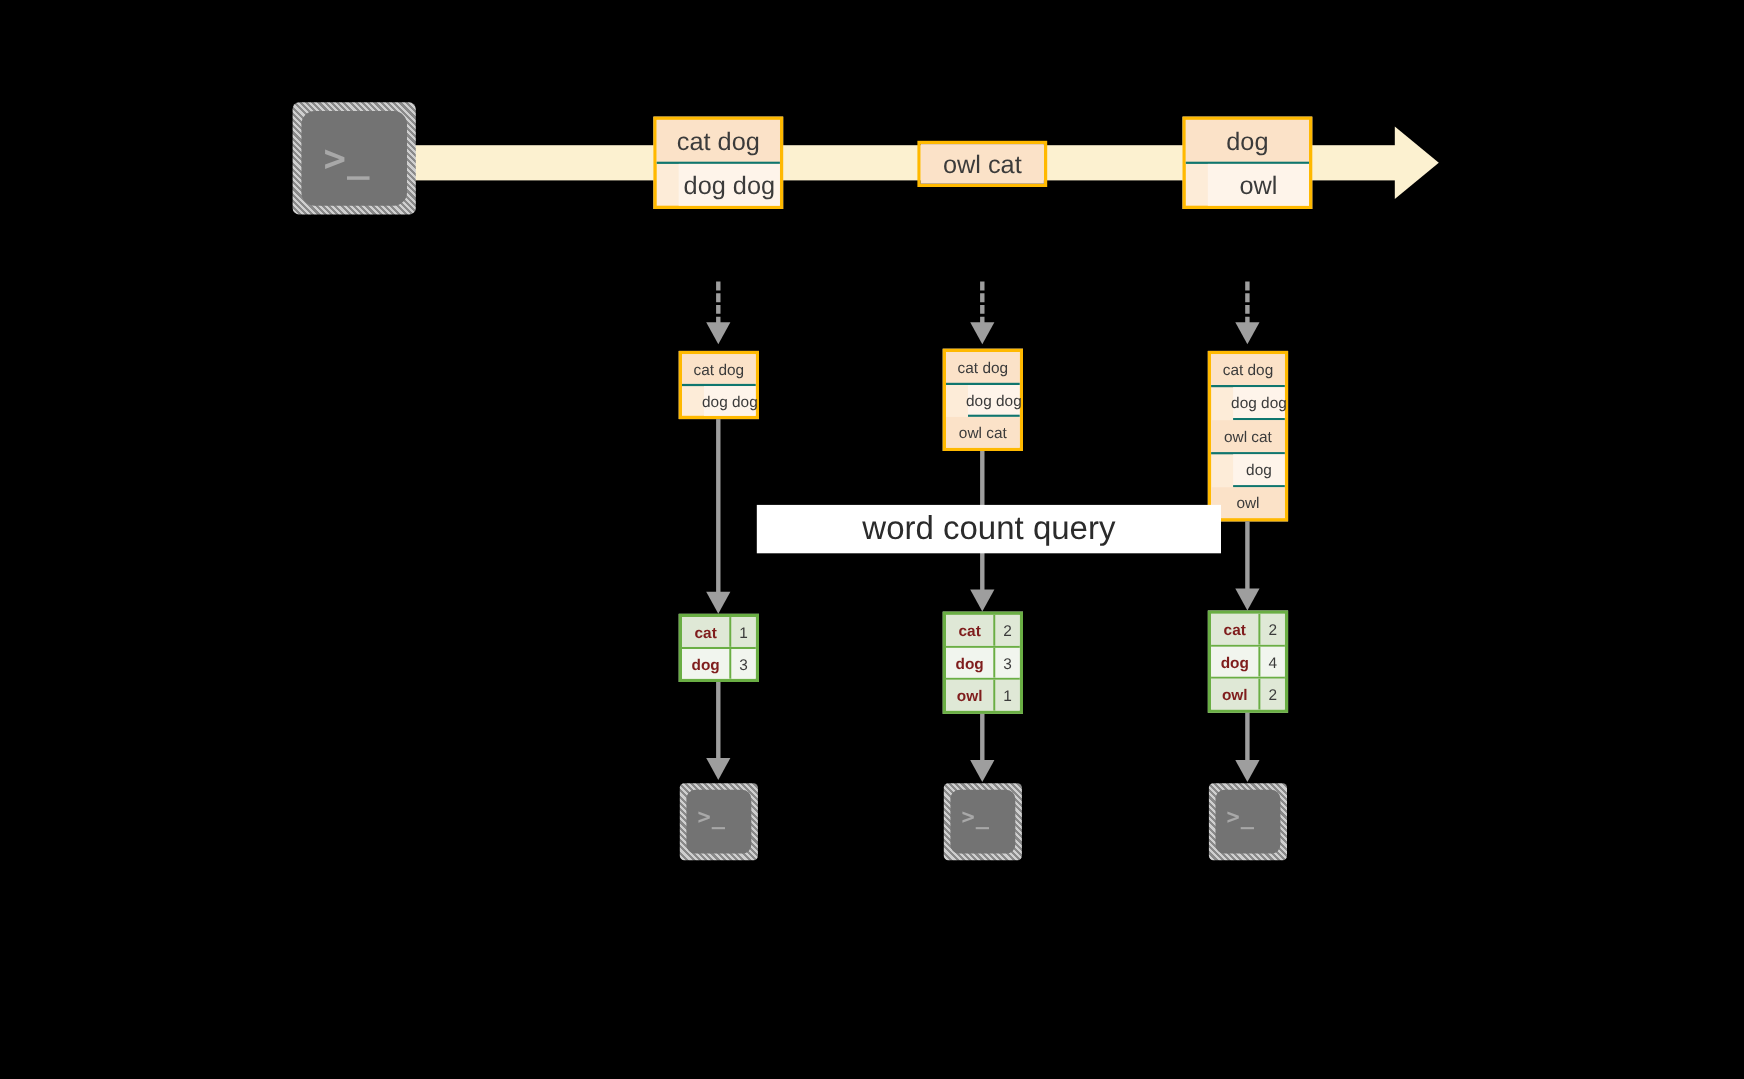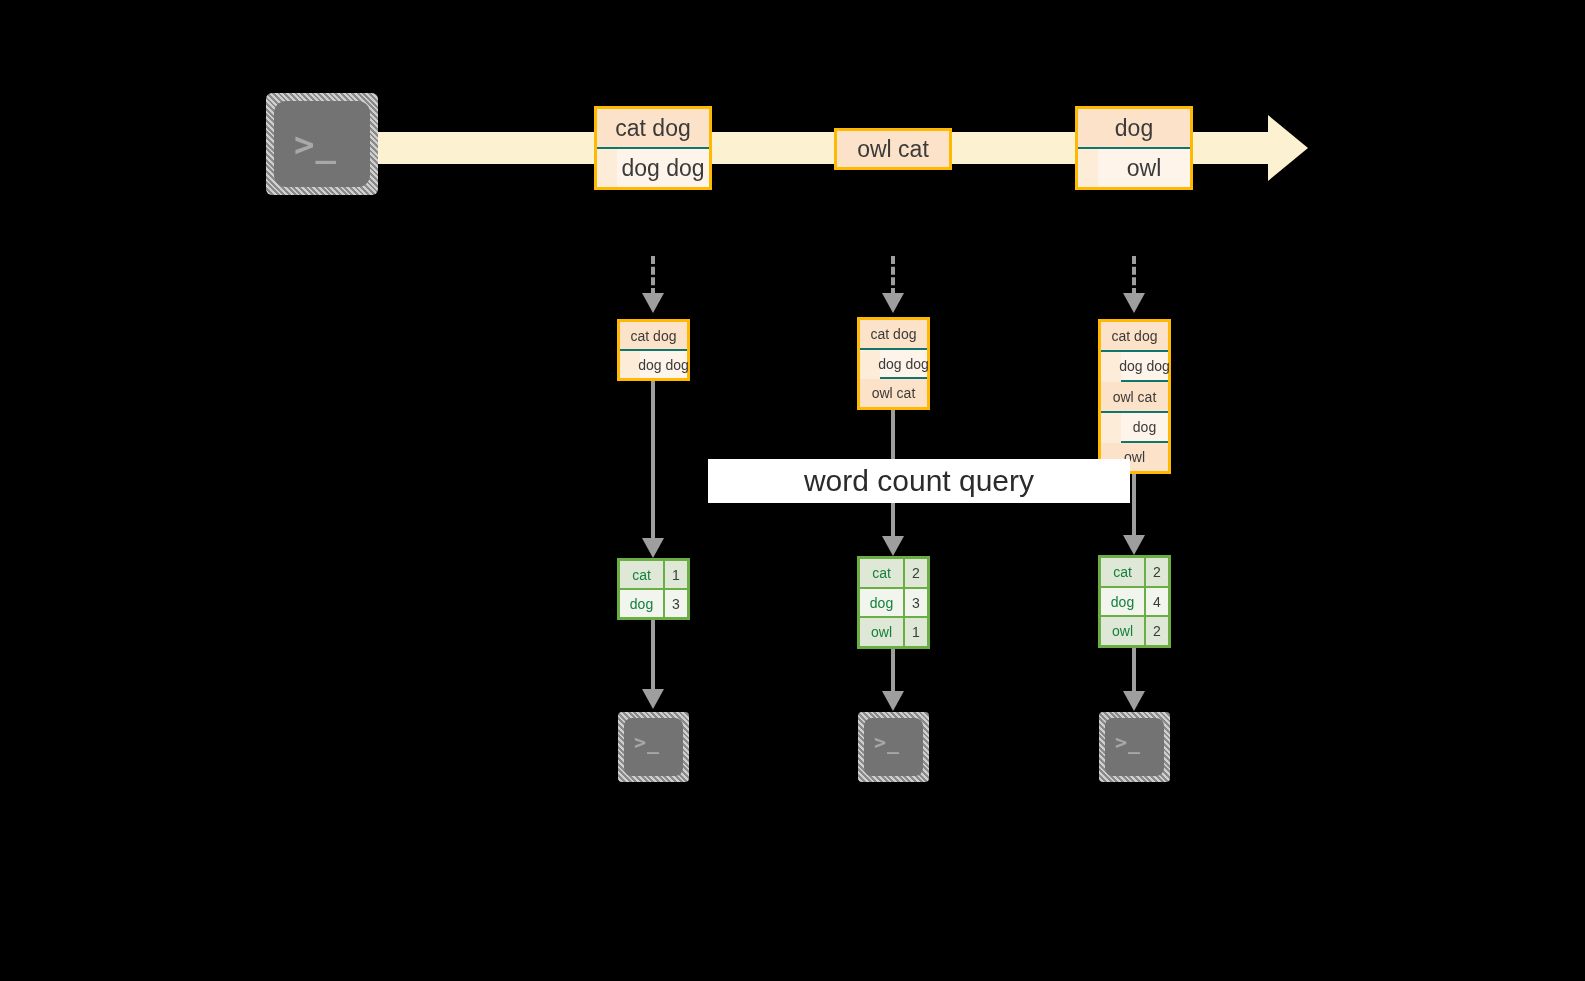--- a/index.html
+++ b/index.html
@@ -85,22 +85,23 @@
   }
   .table .row {
     flex: 1 1 auto;
     display: flex;
     border-bottom: 2px solid #6AAE44;
   }
   .table .row:last-child { border-bottom: none; }
   .table .row .k {
     display: flex; align-items: center; justify-content: center;
     border-right: 2px solid #6AAE44;
-    color: #15803d;
+    color: #7f1d1d;
     background: #DFE8D6;
+    font-weight: bold;
   }
   .table .row .v {
     display: flex; align-items: center; justify-content: center;
     color: #3b3b3b;
     background: #DFE8D6;
     flex: 1 1 auto;
   }
   .table .row.alt .k, .table .row.alt .v { background: #F1F5EE; }
 
   
@@ -259,17 +260,17 @@
 
   <div class="vline" style="left:1132px; top:648px; height:46px;"></div>
   <div class="vhead" style="left:1123px; top:691px;"></div>
 
   <div class="term" style="left:1099px; top:712px; width:71px; height:70px; border-radius:4px; padding:6px;">
     <div class="term-inner" style="border-radius:8px;">
       <span class="prompt" style="left:10px; top:14px; font-size:20px;">&gt;_</span>
     </div>
   </div>
 
-  <div class="query-band" style="left:708px; top:459px; width:422px; height:44px; font-size:30px;">
+  <div class="query-band" style="left:688px; top:459px; width:422px; height:44px; font-size:30px;">
     <span>word count query</span>
   </div>
 
 </div>
 
 </body></html>

